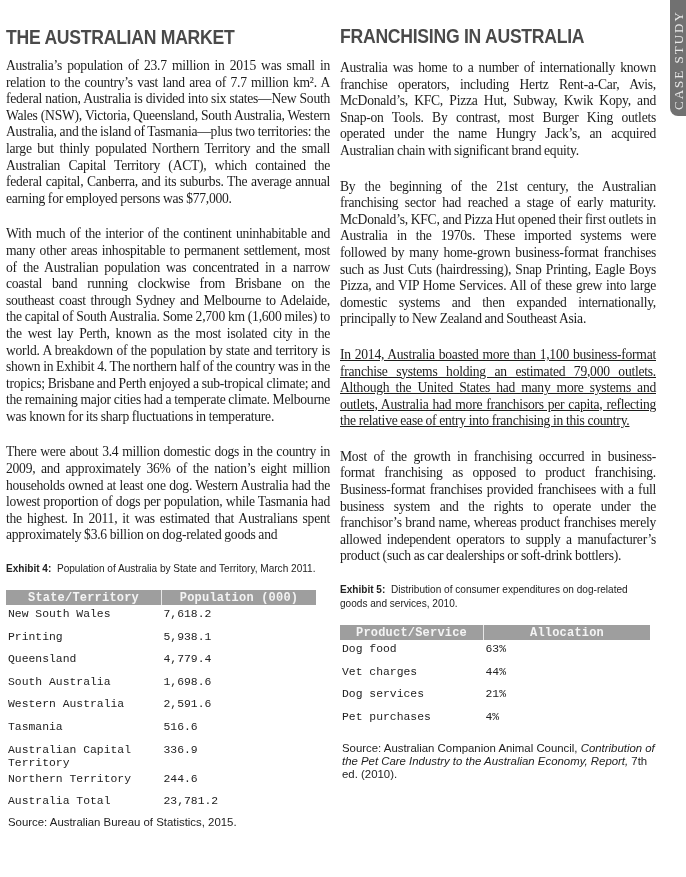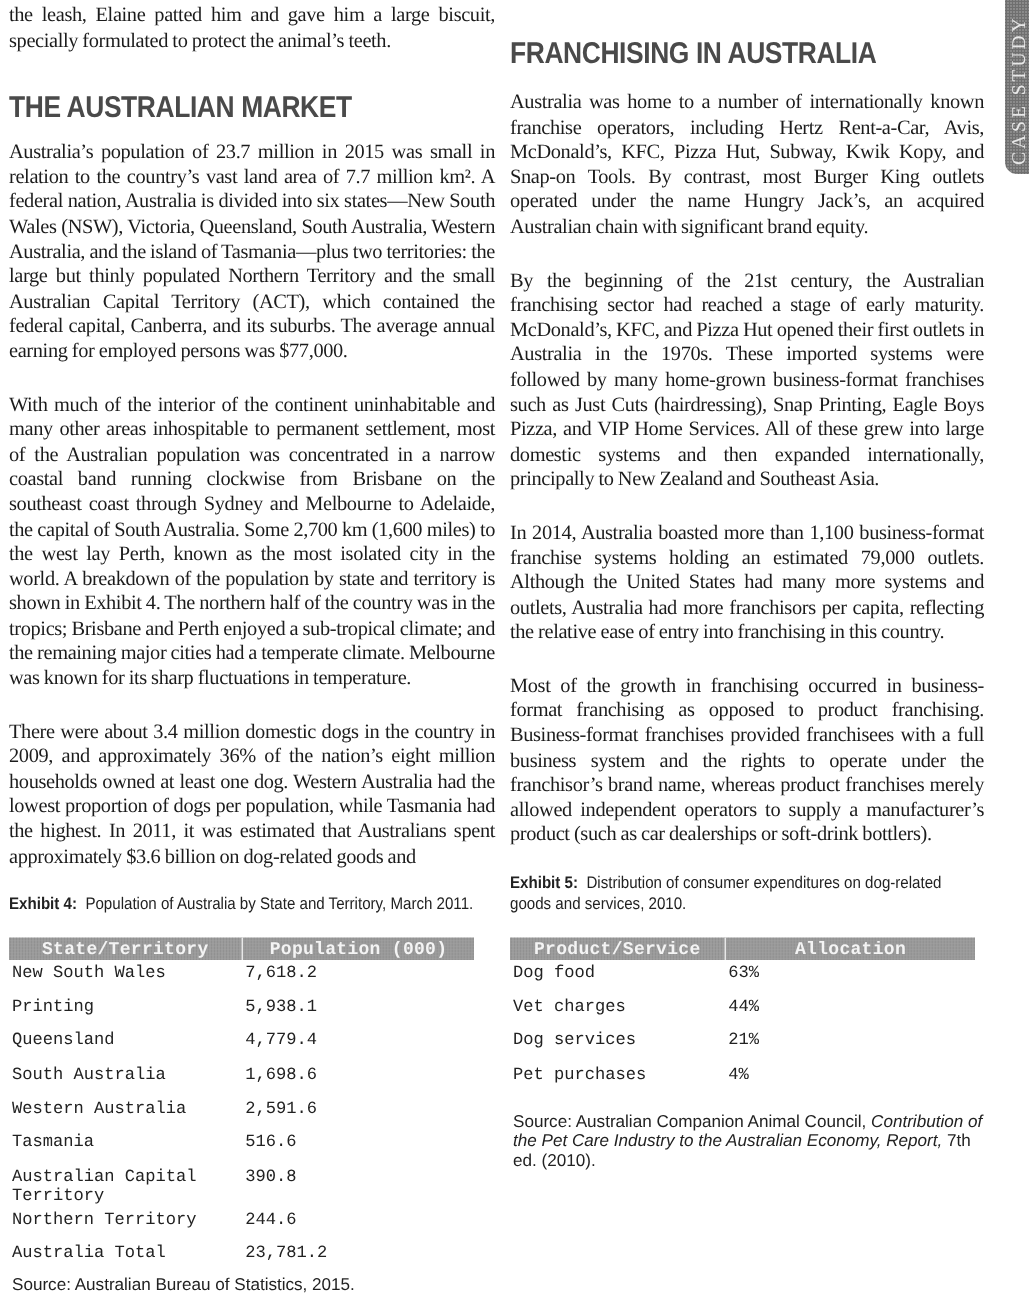--- a/index.html
+++ b/index.html
@@ -51,21 +51,20 @@
   }
 </style>
 </head>
 <body>
 
 <div class="side-tab">
   <span>CASE STUDY</span>
 </div>
 
 <div class="col col-left">
-  <p class="para" style="margin-top:2px;">the leash, Elaine patted him and gave him a large biscuit, specially formulated to protect the animal’s teeth.</p>
 
   <h2 class="heading" style="margin-top:26px; height:22px; line-height:22px;">THE AUSTRALIAN MARKET</h2>
 
   <p class="para" style="margin-top:10px;">Australia’s population of 23.7 million in 2015 was small in relation to the country’s vast land area of 7.7 million km². A federal nation, Australia is divided into six states—New South Wales (NSW), Victoria, Queensland, South Australia, Western Australia, and the island of Tasmania—plus two territories: the large but thinly populated Northern Territory and the small Australian Capital Territory (ACT), which contained the federal capital, Canberra, and its suburbs. The average annual earning for employed persons was $77,000.</p>
   <p class="para" style="margin-top:19px;">With much of the interior of the continent uninhabitable and many other areas inhospitable to permanent settlement, most of the Australian population was concentrated in a narrow coastal band running clockwise from Brisbane on the southeast coast through Sydney and Melbourne to Adelaide, the capital of South Australia. Some 2,700 km (1,600 miles) to the west lay Perth, known as the most isolated city in the world. A breakdown of the population by state and territory is shown in Exhibit 4. The northern half of the country was in the tropics; Brisbane and Perth enjoyed a sub-tropical climate; and the remaining major cities had a temperate climate. Melbourne was known for its sharp fluctuations in temperature.</p>
   <p class="para" style="margin-top:19px;">There were about 3.4 million domestic dogs in the country in 2009, and approximately 36% of the nation’s eight million households owned at least one dog. Western Australia had the lowest proportion of dogs per population, while Tasmania had the highest. In 2011, it was estimated that Australians spent approximately $3.6 billion on dog-related goods and</p>
 
   <p class="exhibit-title" style="margin-top:17px;">
     <b>Exhibit 4:</b>&nbsp;
     <span>Population of Australia by State and Territory, March 2011.</span>
@@ -98,42 +97,42 @@
       <tr>
           <td>Western Australia</td>
           <td>2,591.6</td>
         </tr>
       <tr>
           <td>Tasmania</td>
           <td>516.6</td>
         </tr>
       <tr>
           <td>Australian Capital Territory</td>
-          <td>390.8</td>
+          <td>336.9</td>
         </tr>
       <tr>
           <td>Northern Territory</td>
           <td>244.6</td>
         </tr>
       <tr>
           <td>Australia Total</td>
           <td>23,781.2</td>
         </tr>
     </tbody>
   </table>
   <p class="src" style="margin-top:1px; padding-left:2px;">Source: Australian Bureau of Statistics, 2015.</p>
 </div>
 
 <div class="col col-right">
 
   <h2 class="heading" style="margin-top:25px; height:22px; line-height:22px;">FRANCHISING IN AUSTRALIA</h2>
 
   <p class="para" style="margin-top:13px;">Australia was home to a number of internationally known franchise operators, including Hertz Rent-a-Car, Avis, McDonald’s, KFC, Pizza Hut, Subway, Kwik Kopy, and Snap-on Tools. By contrast, most Burger King outlets operated under the name Hungry Jack’s, an acquired Australian chain with significant brand equity.</p>
   <p class="para" style="margin-top:19px;">By the beginning of the 21st century, the Australian franchising sector had reached a stage of early maturity. McDonald’s, KFC, and Pizza Hut opened their first outlets in Australia in the 1970s. These imported systems were followed by many home-grown business-format franchises such as Just Cuts (hairdressing), Snap Printing, Eagle Boys Pizza, and VIP Home Services. All of these grew into large domestic systems and then expanded internationally, principally to New Zealand and Southeast Asia.</p>
-  <p class="para" style="margin-top:19px;">In 2014, Australia boasted more than 1,100 business-format franchise systems holding an estimated 79,000 outlets. Although the United States had many more systems and outlets, Australia had more franchisors per capita, reflecting the relative ease of entry into franchising in this country.</p>
+  <p class="para" style="margin-top:19px;text-decoration:underline;">In 2014, Australia boasted more than 1,100 business-format franchise systems holding an estimated 79,000 outlets. Although the United States had many more systems and outlets, Australia had more franchisors per capita, reflecting the relative ease of entry into franchising in this country.</p>
   <p class="para" style="margin-top:19px;">Most of the growth in franchising occurred in business-format franchising as opposed to product franchising. Business-format franchises provided franchisees with a full business system and the rights to operate under the franchisor’s brand name, whereas product franchises merely allowed independent operators to supply a manufacturer’s product (such as car dealerships or soft-drink bottlers).</p>
 
   <p class="exhibit-title" style="margin-top:17px;">
     <b>Exhibit 5:</b>&nbsp;
     <span>Distribution of consumer expenditures on dog-related goods and services, 2010.</span>
   </p>
 
   <table class="ex" style="margin-top:15px; width:310px;">
     <thead>
       <tr>

